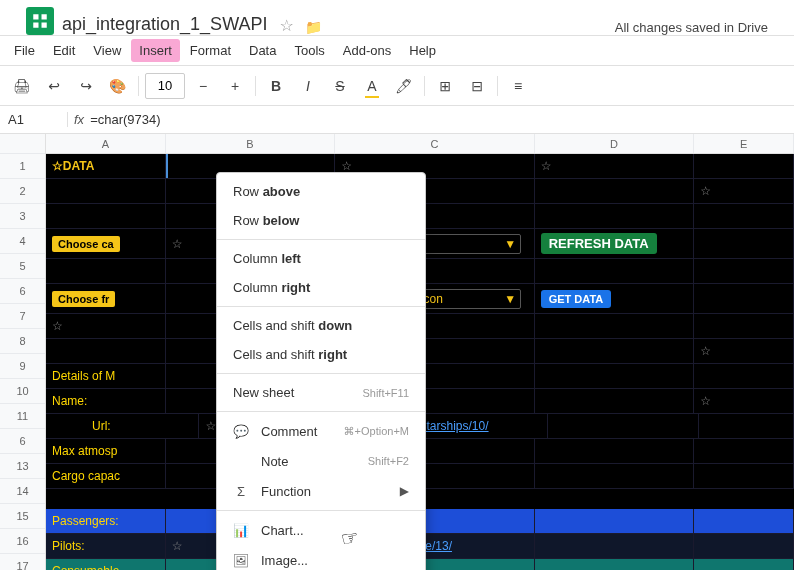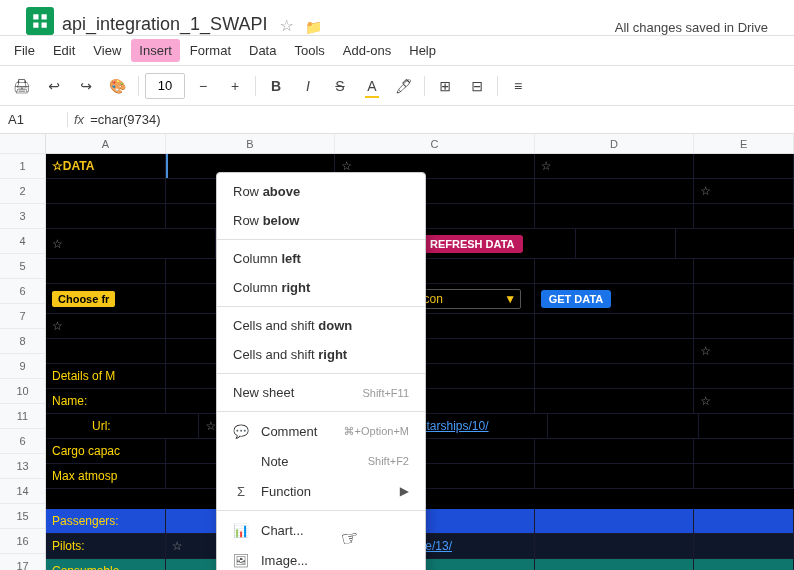--- a/index.html
+++ b/index.html
@@ -177,26 +177,26 @@
     
     .yellow-box {
       background: #f5c518;
       color: #000;
       font-weight: bold;
       border-radius: 2px;
       padding: 2px 6px;
       font-size: 11px;
     }
     .green-box {
-      background: #be185d;
+      background: #15803d;
       color: #fff;
       font-weight: bold;
       border-radius: 3px;
       padding: 3px 8px;
-      font-size: 11px;
+      font-size: 13px;
     }
     .blue-box {
       background: #1a73e8;
       color: #fff;
       font-weight: bold;
       border-radius: 3px;
       padding: 3px 8px;
       font-size: 11px;
     }
 
@@ -362,20 +362,23 @@
 
     <div class="data-row" style="background:#000;">
       <div class="cell a"></div>
       <div class="cell b"></div>
       <div class="cell c"></div>
       <div class="cell d"></div>
       <div class="cell e"></div>
     </div>
 
     <div class="data-row" style="background:#000; height:30px;">
+      <div class="cell a">
+        <span class="yellow-box">Choose ca</span>
+      </div>
       <div class="cell b" style="color:#888;">☆</div>
       <div class="cell c">
         <div class="dropdown-cell">
           <span>Starships</span>
           <span>▼</span>
         </div>
       </div>
       <div class="cell d">
         <span class="green-box">REFRESH DATA</span>
       </div>
@@ -450,31 +453,31 @@
       <div class="cell b" style="color:#888;">☆</div>
       <div class="cell c link-text">
         <span>api.co/api/starships/10/</span>
       </div>
       <div class="cell d"></div>
       <div class="cell e"></div>
     </div>
 
     <div class="data-row" style="background:#000;">
       <div class="cell a gold-text">
+        <span>Max atmosp</span>
+      </div>
+      <div class="cell b"></div>
+      <div class="cell c"></div>
+      <div class="cell d"></div>
+      <div class="cell e"></div>
+    </div>
+
+    <div class="data-row" style="background:#000;">
+      <div class="cell a gold-text">
         <span>Cargo capac</span>
-      </div>
-      <div class="cell b"></div>
-      <div class="cell c"></div>
-      <div class="cell d"></div>
-      <div class="cell e"></div>
-    </div>
-
-    <div class="data-row" style="background:#000;">
-      <div class="cell a gold-text">
-        <span>Max atmosp</span>
       </div>
       <div class="cell b"></div>
       <div class="cell c"></div>
       <div class="cell d"></div>
       <div class="cell e"></div>
     </div>
 
     <div class="data-row" style="background:#1d4ed8;margin-top:20px;">
       <div class="cell a gold-text">
         <span>Passengers:</span>

